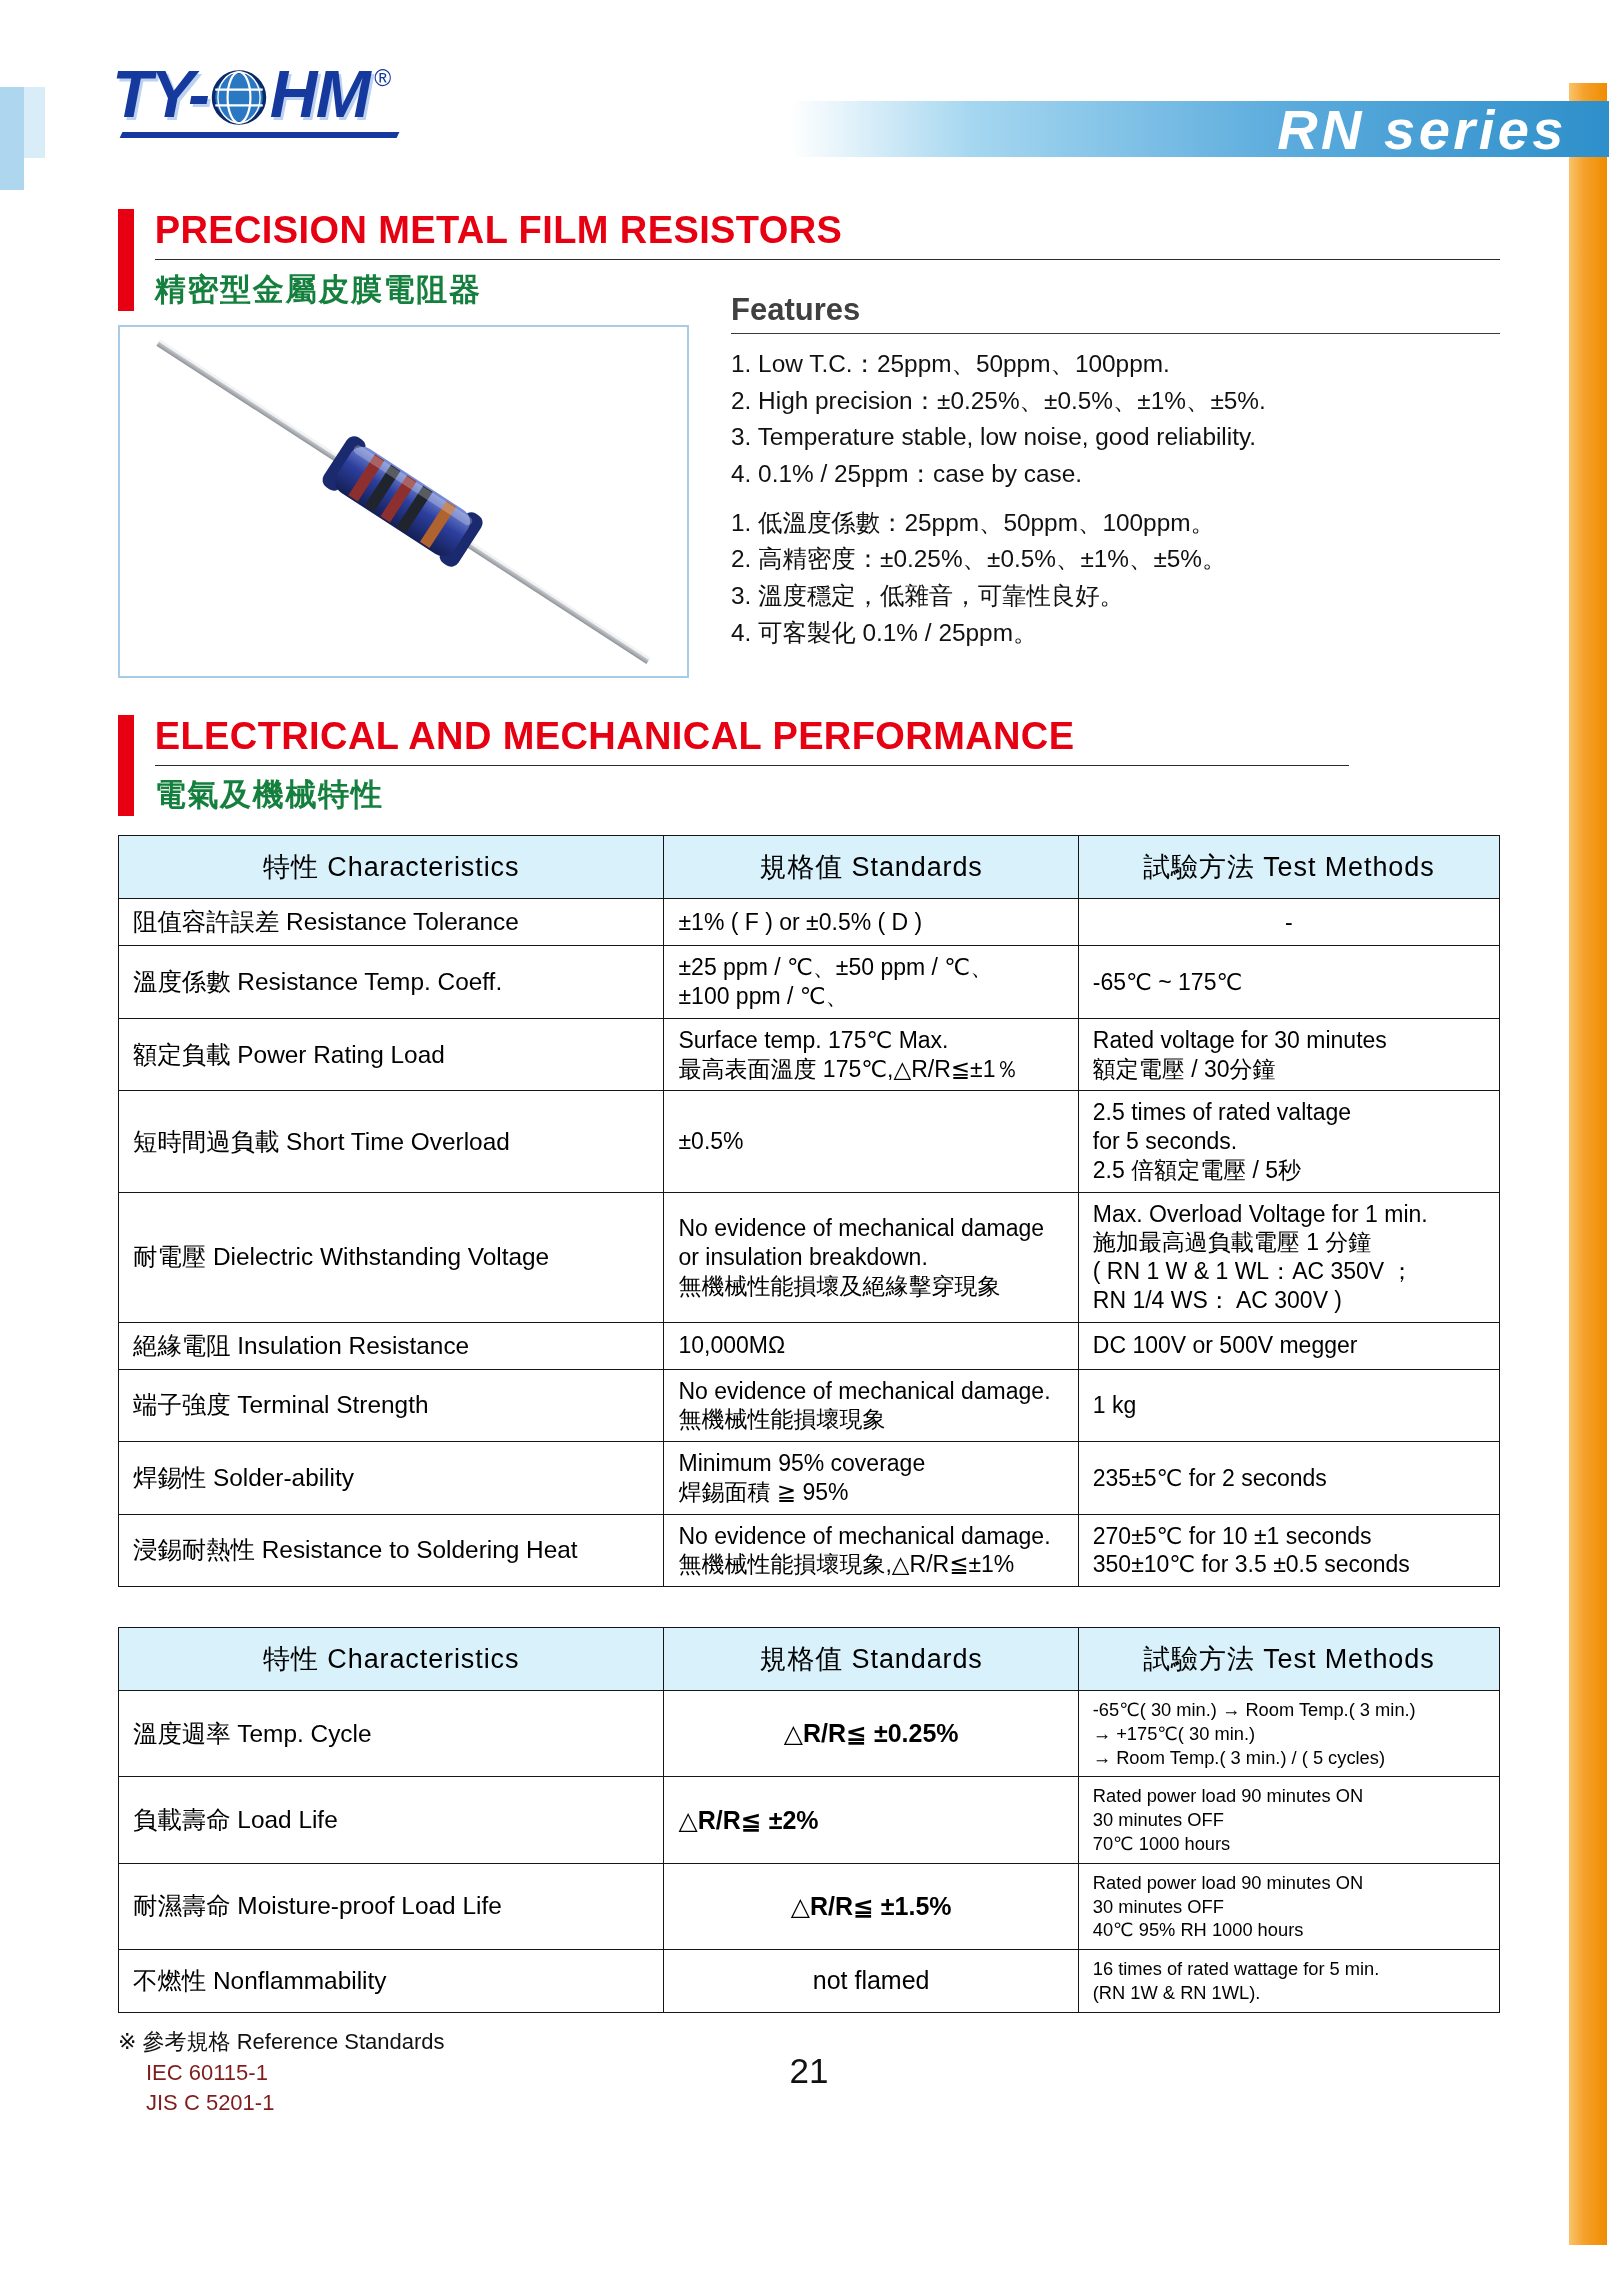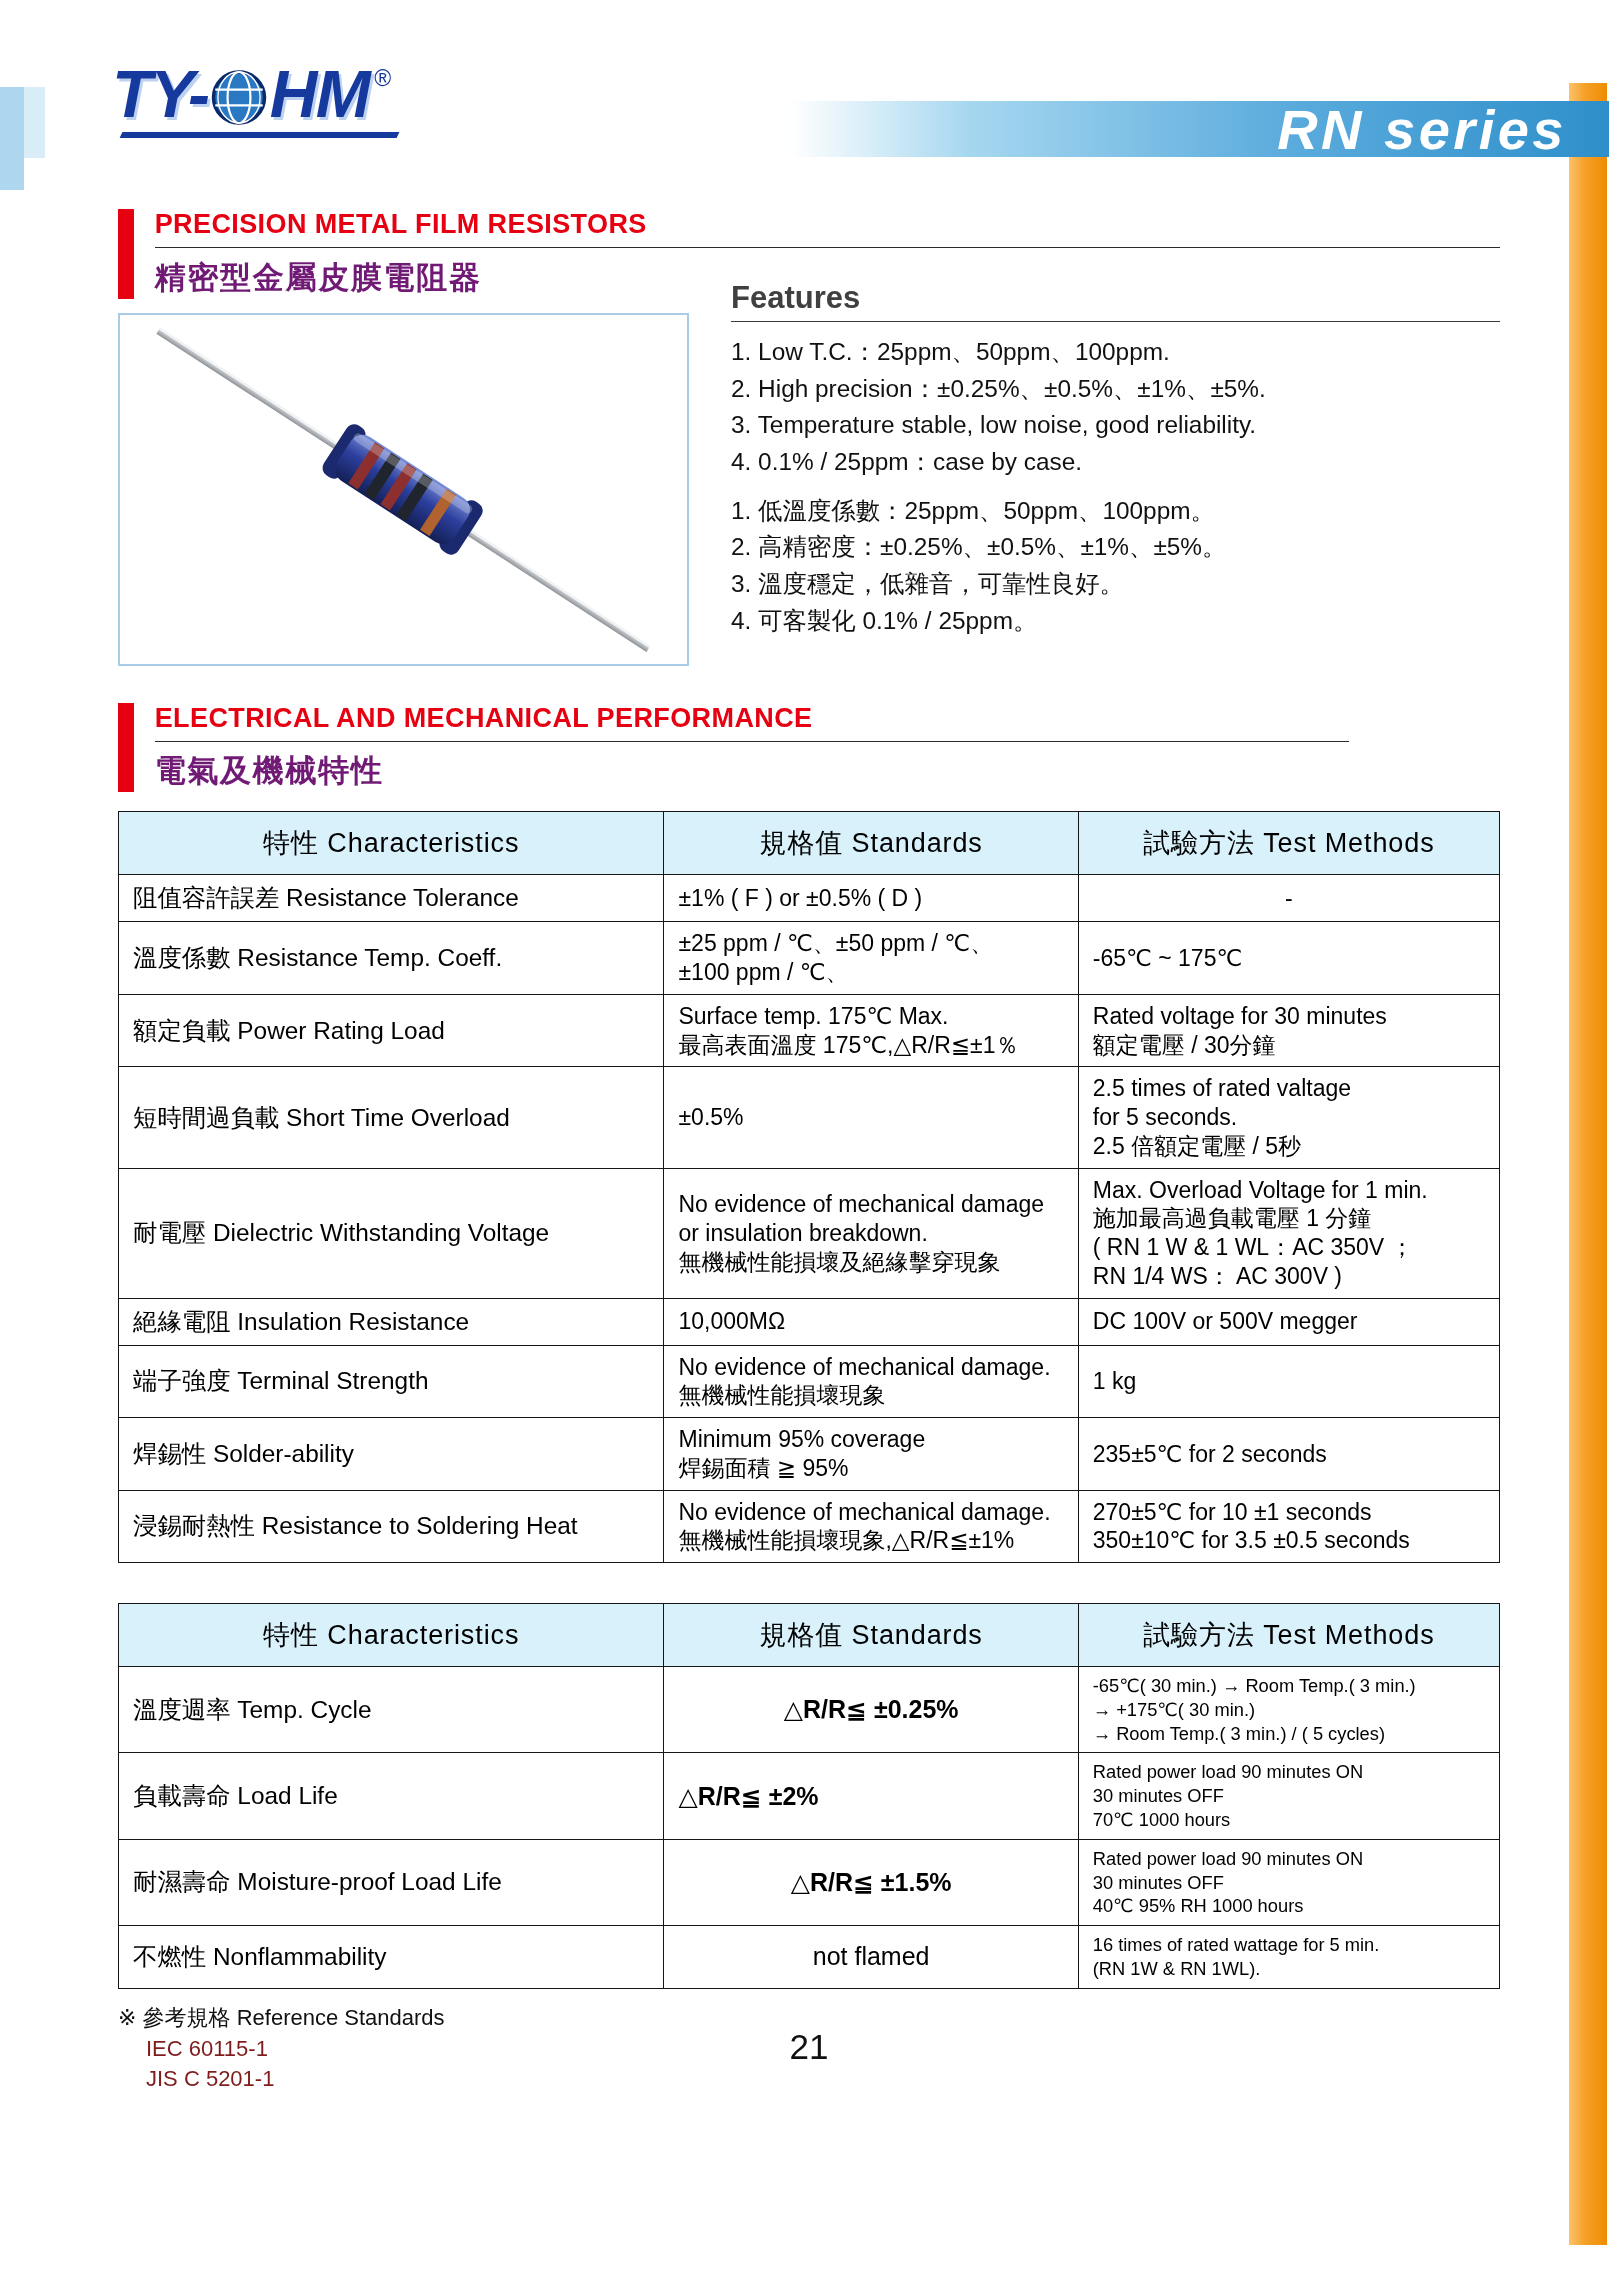--- a/index.html
+++ b/index.html
@@ -30,25 +30,25 @@
     display:flex; align-items:center; justify-content:flex-end; padding-right:42px; }
   .series-banner .series-text { font-size:56px; font-weight:bold; font-style:italic; color:#ffffff; letter-spacing:3.5px; }
 
   
   .content { position:absolute; left:118px; top:209px; width:1382px; }
 
   
   .sec-heading { display:flex; align-items:stretch; }
   .redbar { width:15.7px; background:#e60012; margin-right:21px; flex:0 0 15.7px; }
   .sec-titles { flex:1; }
-  .t-en { font-size:27px; font-weight:bold; color:#e60012; letter-spacing:0.4px; padding-bottom:7px; border-bottom:1.7px solid #2b2b2b; }
+  .t-en { font-size:38px; font-weight:bold; color:#e60012; letter-spacing:0.4px; padding-bottom:7px; border-bottom:1.7px solid #2b2b2b; }
   .u-full { width:1345px; }
   .u-mid  { width:1194px; }
   .u-short{ width:924px; }
-  .t-zh { font-size:31px; font-weight:bold; color:#701a75; margin-top:8.7px; letter-spacing:1.7px; }
+  .t-zh { font-size:31px; font-weight:bold; color:#15803d; margin-top:8.7px; letter-spacing:1.7px; }
 
   
   .sec1-row { display:flex; margin-top:14px; }
   .resistor-box { width:571px; height:353px; border:2.6px solid #a8cce6; background:#ffffff; flex:0 0 571px; }
   .features-col { flex:1; padding-left:42px; margin-top:-33px; }
   .feat-heading { font-size:31px; font-weight:bold; color:#404040; padding-bottom:5.2px; border-bottom:1.7px solid #3a3a3a; }
   .feat-list { margin-top:12.2px; font-size:24.4px; color:#111; line-height:1.5; }
   .feat-heading.zh { margin-top:21px; letter-spacing:1.7px; }
 
   .sec2 { margin-top:37px; }

